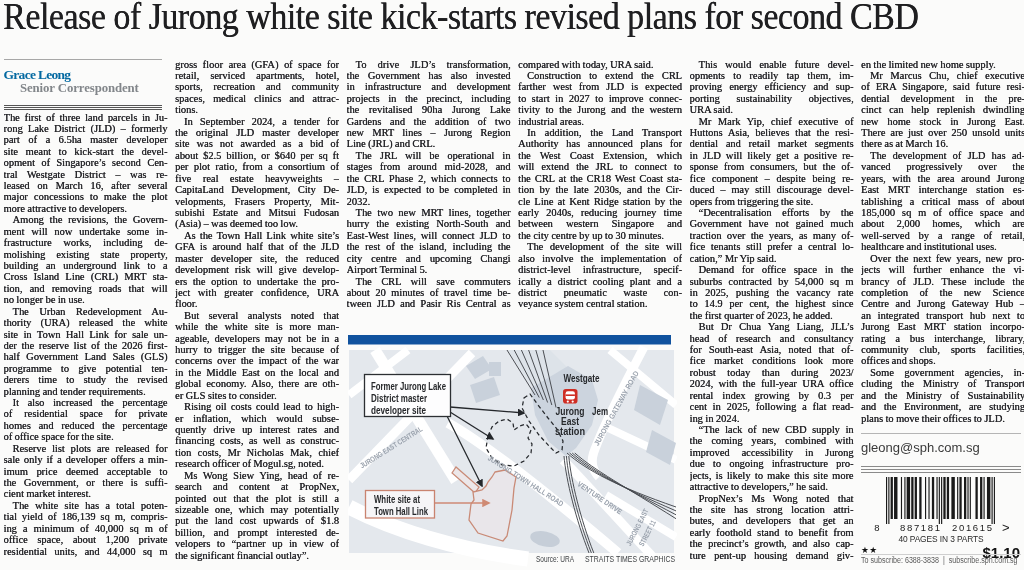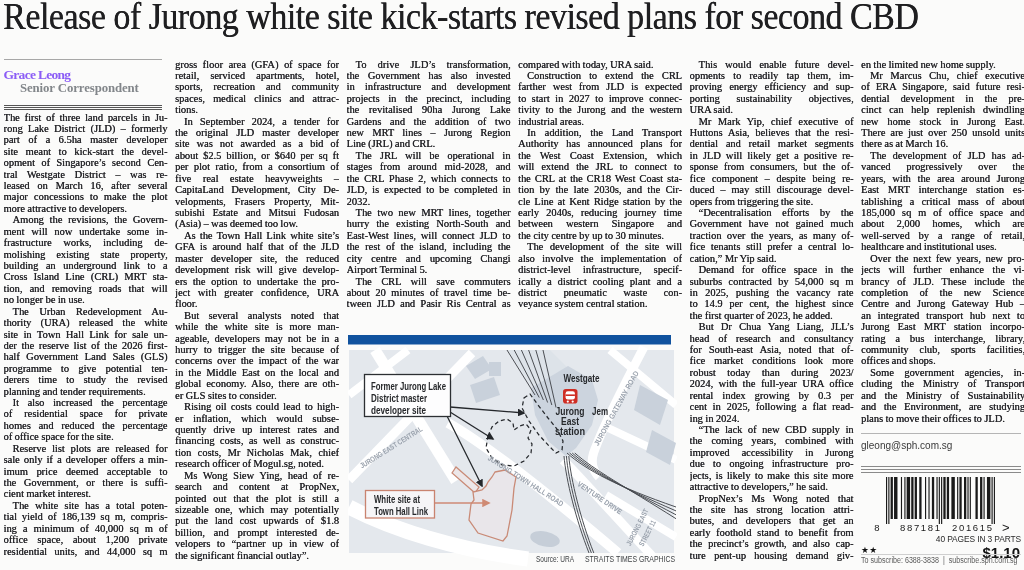--- a/index.html
+++ b/index.html
@@ -3,29 +3,29 @@
 <style>
 * { margin:0; padding:0; box-sizing:border-box; }
 html,body { width:1024px; height:570px; background:#fbfbfa; overflow:hidden; position:relative; }
 body { font-family:"Liberation Serif", serif; }
 .hl { position:absolute; left:2.5px; top:-6px; font-size:38.5px; color:#1f1f21; letter-spacing:-0.6px; white-space:nowrap; transform:scaleX(0.885); transform-origin:0 0; text-shadow:0.4px 0 0 currentColor; }
 .col { position:absolute; width:164px; color:#26262a; }
 .ln { height:11.43px; line-height:11.43px; font-size:10.45px; text-align:justify; text-align-last:justify; overflow:hidden; word-spacing:-0.2px; text-shadow:0.25px 0 0 currentColor; }
 .ln.in { padding-left:9px; }
 .ln.el { text-align-last:left; }
 .rule1 { position:absolute; left:3.5px; top:59px; width:158px; border-top:1px solid #a7a7a7; }
-.byname { position:absolute; left:3.5px; top:66.5px; font-size:13.5px; font-weight:bold; color:#8b5cf6; letter-spacing:-0.7px; }
+.byname { position:absolute; left:3.5px; top:66.5px; font-size:13.5px; font-weight:bold; color:#0369a1; letter-spacing:-0.7px; }
 .bytitle { position:absolute; left:20px; top:81px; font-size:12.8px; font-weight:bold; color:#82868a; letter-spacing:-0.1px; }
 .drule { position:absolute; left:3.5px; top:104.5px; width:158px; height:5.5px; border-top:1px solid #555; border-bottom:1px solid #555; }
 .drule:after { content:""; display:block; margin-top:1.7px; border-top:1px solid #555; }
 .c6r1 { position:absolute; left:861px; top:433px; width:160px; border-top:1px solid #b5b5b5; }
-.email { position:absolute; left:861px; top:439.5px; font-family:"Liberation Sans",sans-serif; font-size:10px; color:#3a3a3a; }
+.email { position:absolute; left:861px; top:439.5px; font-family:"Liberation Sans",sans-serif; font-size:13px; color:#3a3a3a; }
 .c6r2 { position:absolute; left:861px; top:466px; width:160px; height:7px; border-top:1px solid #8a8a8a; border-bottom:1px solid #8a8a8a; }
 .c6r2:after { content:""; display:block; margin-top:2.2px; border-top:1px solid #8a8a8a; }
-.pages { position:absolute; left:861px; top:533.5px; width:160px; text-align:right; font-family:"Liberation Sans",sans-serif; font-size:8.4px; color:#2a2a2a; letter-spacing:-0.1px; }
+.pages { position:absolute; left:861px; top:533.5px; width:160px; text-align:center; font-family:"Liberation Sans",sans-serif; font-size:8.4px; color:#2a2a2a; letter-spacing:-0.1px; }
 .stars { position:absolute; left:861px; top:545px; font-size:8.8px; color:#111; letter-spacing:0.4px; }
 .price { position:absolute; right:4px; top:544px; font-family:"Liberation Sans",sans-serif; font-weight:bold; font-size:15px; color:#111; }
 .c6r3 { position:absolute; left:861px; top:554px; width:160px; border-top:1px solid #cfcfcf; }
 .subsc { position:absolute; left:861px; top:554.5px; width:188px; font-family:"Liberation Sans",sans-serif; font-size:8.4px; color:#5a5a5a; white-space:nowrap; transform:scaleX(0.85); transform-origin:0 0; }
 </style></head>
 <body>
 <div class="hl">Release of Jurong white site kick-starts revised plans for second CBD</div>
 <div class="rule1"></div>
 <div class="byname">Grace Leong</div>
 <div class="bytitle">Senior Correspondent</div>

